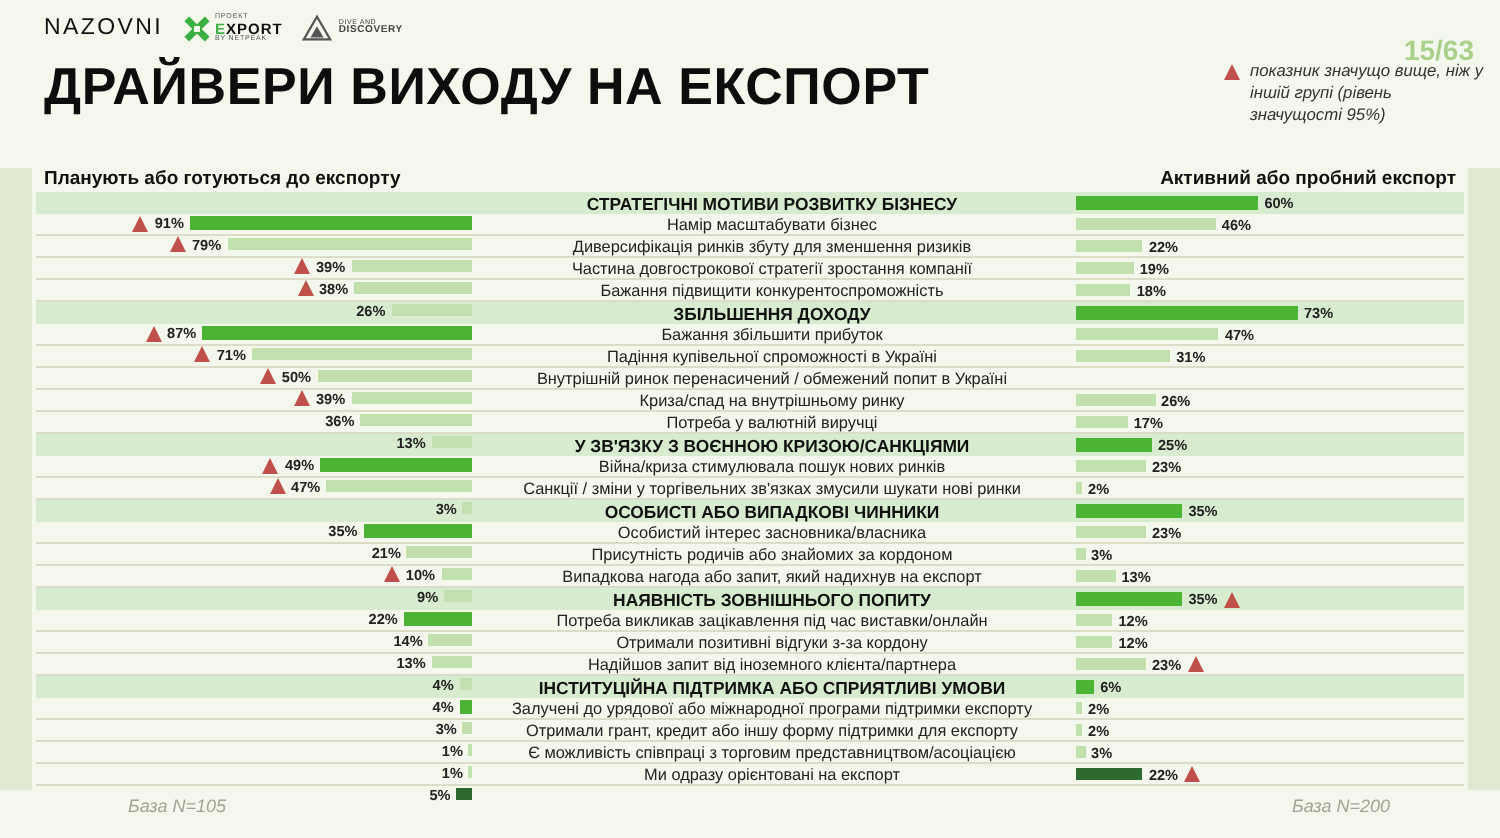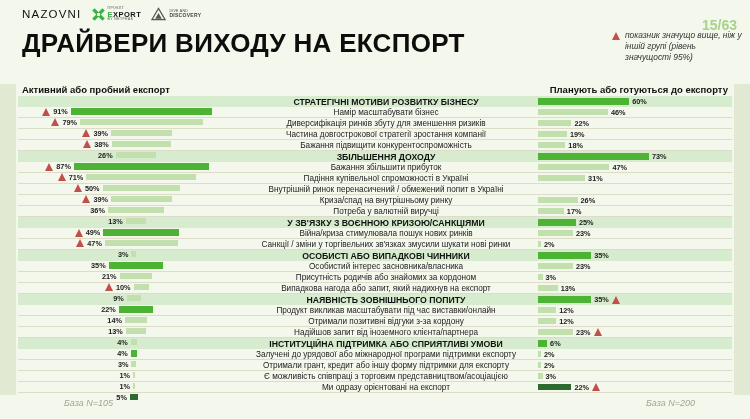--- a/index.html
+++ b/index.html
@@ -33,21 +33,21 @@
   .tri{width:0;height:0;border-left:4.5px solid transparent;border-right:4.5px solid transparent;
        border-bottom:8px solid #bf504a;flex:0 0 auto;}
 
   
   .chart{position:absolute;top:84px;left:18px;width:714px;}
   .colheads{display:flex;justify-content:space-between;align-items:flex-end;height:12px;
             font-size:9.5px;font-weight:bold;color:#111;padding:0 4px 1px 4px;box-sizing:border-box;}
   .row{display:flex;align-items:center;height:11px;box-sizing:border-box;}
   .row:not(.cat){border-bottom:1px solid #dddcc9;}
   .zone{display:flex;align-items:center;gap:3px;}
-  .zone.left{width:218px;justify-content:center;margin-top:20px;}
+  .zone.left{width:218px;justify-content:flex-end;margin-top:20px;}
   .zone.right{flex:1;justify-content:flex-start;padding-left:2px;}
   .clabel{width:300px;flex:0 0 auto;text-align:center;font-size:8.2px;color:#222;
           white-space:nowrap;overflow:hidden;}
   .val{font-size:7.3px;font-weight:bold;color:#222;white-space:nowrap;}
   .bar{height:6px;background:#c1e0ad;flex:0 0 auto;}
   .cat{background:#d7ecce;}
   .cat .bar{height:7px;background:#4db335;}
   .cat .clabel{font-weight:bold;font-size:8.7px;color:#111;}
   .dark .bar{background:#2d6a30;}
 
@@ -90,22 +90,22 @@
 <div class="pagenum">15/63</div>
 <div class="title">ДРАЙВЕРИ ВИХОДУ НА ЕКСПОРТ</div>
 
 <div class="legend">
   <div class="tri" style="margin-top:2px"></div>
   <div class="text">показник значущо вище, ніж у іншій групі (рівень значущості 95%)</div>
 </div>
 
 <div class="chart">
   <div class="colheads">
+    <span>Планують або готуються до експорту</span>
     <span>Активний або пробний експорт</span>
-    <span>Планують або готуються до експорту</span>
   </div>
   <div id="rows">
       <div class="row cat">
         <div class="zone left">
           <div class="tri"></div>
           <div class="val">91%</div>
           <div class="bar" style="width: 141.05px;"></div>
         </div>
         <div class="clabel">СТРАТЕГІЧНІ МОТИВИ РОЗВИТКУ БІЗНЕСУ</div>
         <div class="zone right">
@@ -316,21 +316,21 @@
           <div class="bar" style="width: 53.2px;"></div>
           <div class="val">35%</div>
           <div class="tri"></div>
         </div>
       </div>
       <div class="row">
         <div class="zone left">
           <div class="val">14%</div>
           <div class="bar" style="width: 21.7px;"></div>
         </div>
-        <div class="clabel">Продукт викликав масштабувати під час виставки/онлайн</div>
+        <div class="clabel">Потреба викликав зацікавлення під час виставки/онлайн</div>
         <div class="zone right">
           <div class="bar" style="width: 18.24px;"></div>
           <div class="val">12%</div>
         </div>
       </div>
       <div class="row">
         <div class="zone left">
           <div class="val">13%</div>
           <div class="bar" style="width: 20.15px;"></div>
         </div>

